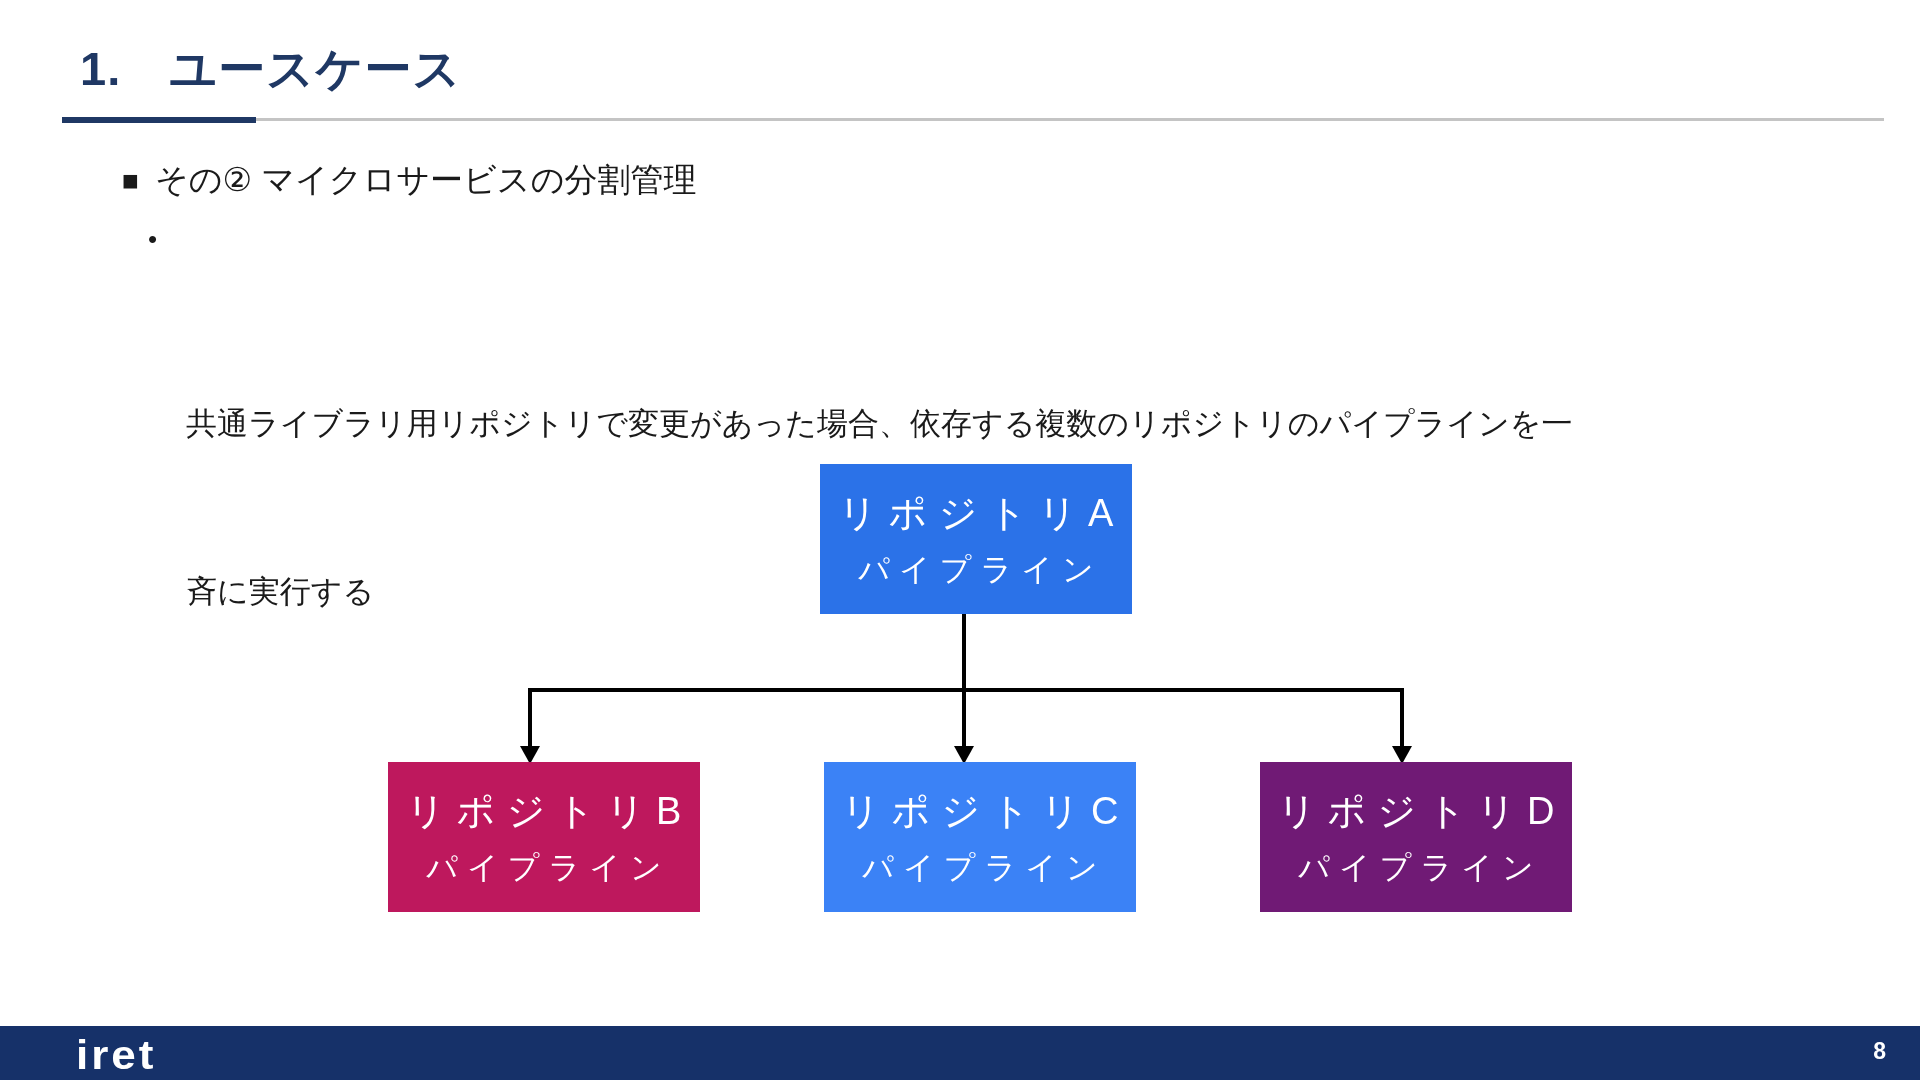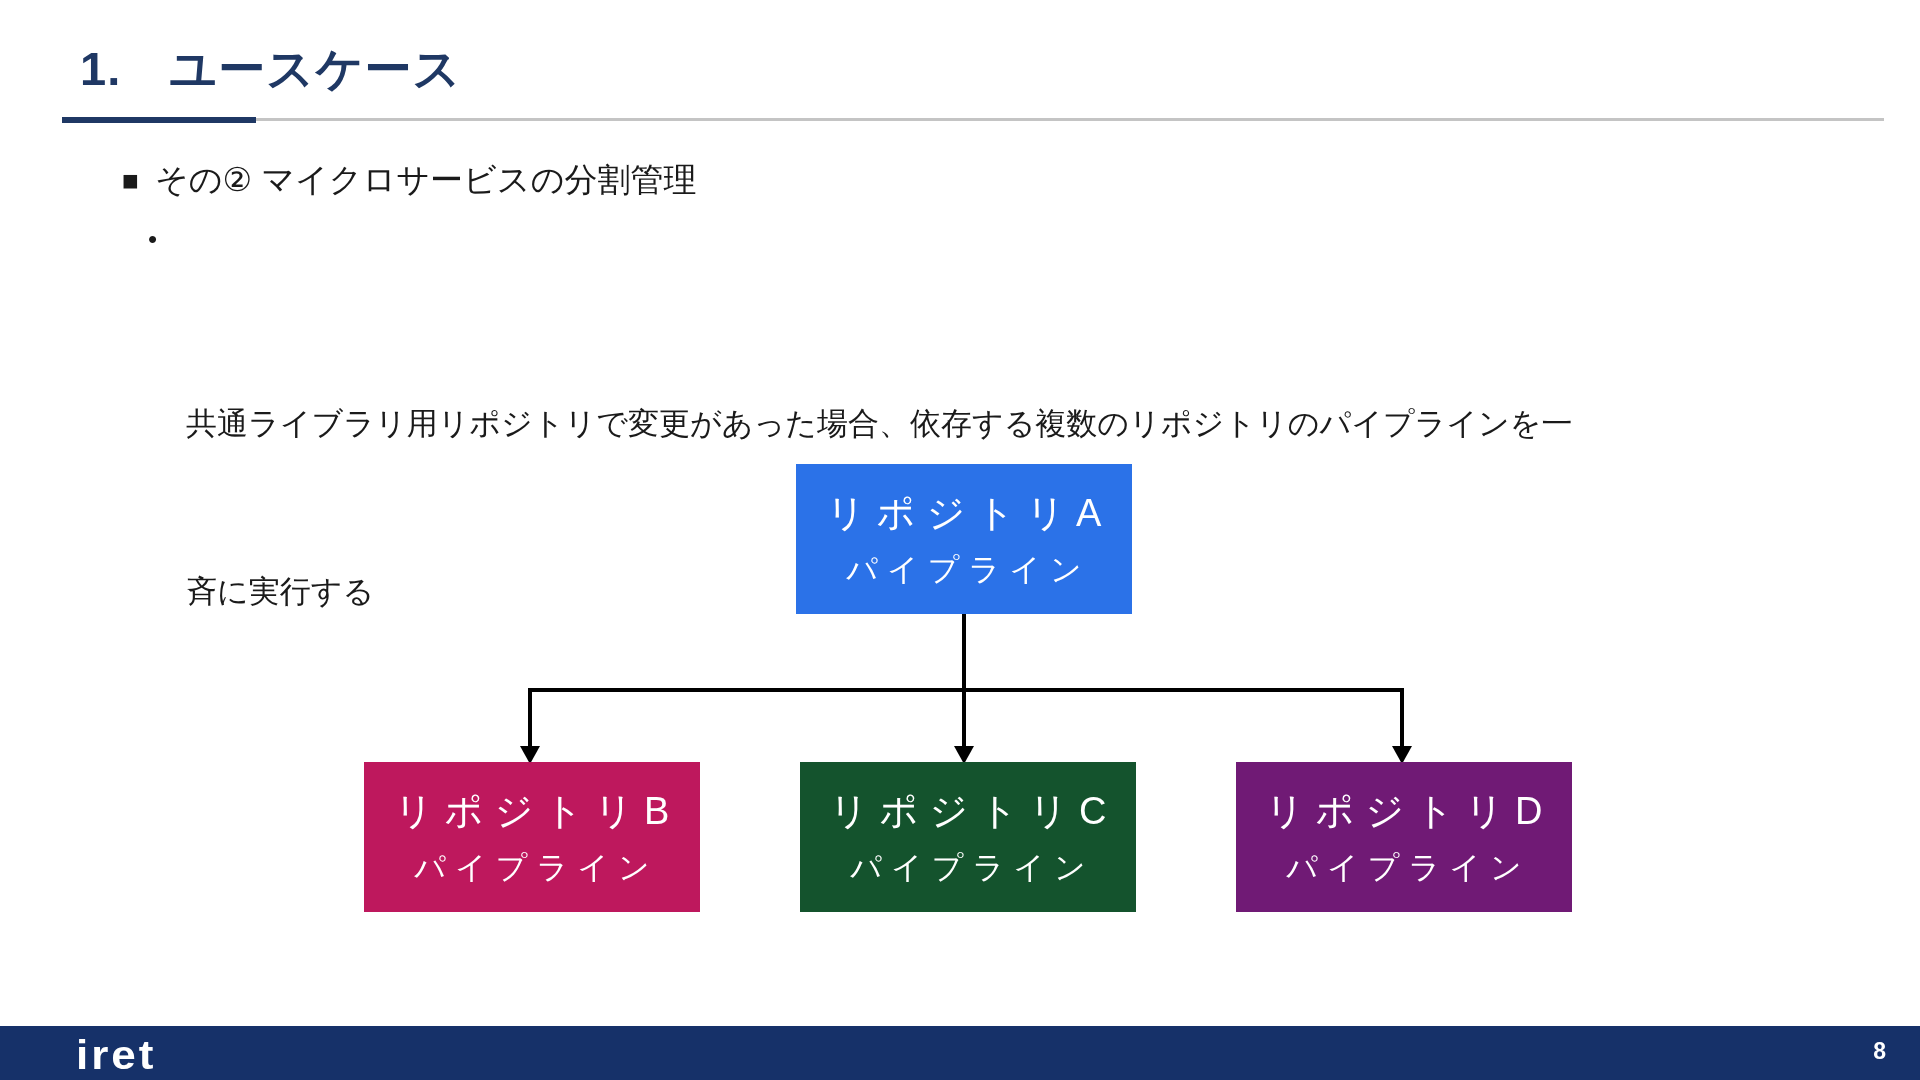--- a/index.html
+++ b/index.html
@@ -60,27 +60,28 @@
     position: absolute;
     left: 186px; top: 284px;
     font-size: 31px;
     color: #1A1A1A;
     line-height: 56px;
     white-space: pre;
   }
 
   .node {
     position: absolute;
-    width: 336px; height: 150px;
+    width: 312px; height: 150px;
     display: flex;
     flex-direction: column;
     align-items: center;
     justify-content: center;
     gap: 10px;
     color: #ffffff;
+    margin-left: 24px;
   }
   .node .name {
     font-size: 38px;
     letter-spacing: 11px;
     text-indent: 11px;
     white-space: nowrap;
   }
   .node .subtitle {
     font-size: 31px;
     letter-spacing: 9px;
@@ -163,21 +164,21 @@
   <div class="node node-root" style="background-color: rgb(43, 114, 232);">
     <div class="name">リポジトリA</div>
     <div class="subtitle">パイプライン</div>
   </div>
 
   <div class="node node-b" style="background-color: #be185d;">
     <div class="name">リポジトリB</div>
     <div class="subtitle">パイプライン</div>
   </div>
 
-  <div class="node node-c" style="background-color: #14532d;">
+  <div class="node node-c" style="background-color: #3b82f6;">
     <div class="name">リポジトリC</div>
     <div class="subtitle">パイプライン</div>
   </div>
 
   <div class="node node-d" style="background-color: #701a75;">
     <div class="name">リポジトリD</div>
     <div class="subtitle">パイプライン</div>
   </div>
 
   <div class="footer-bar"></div>

